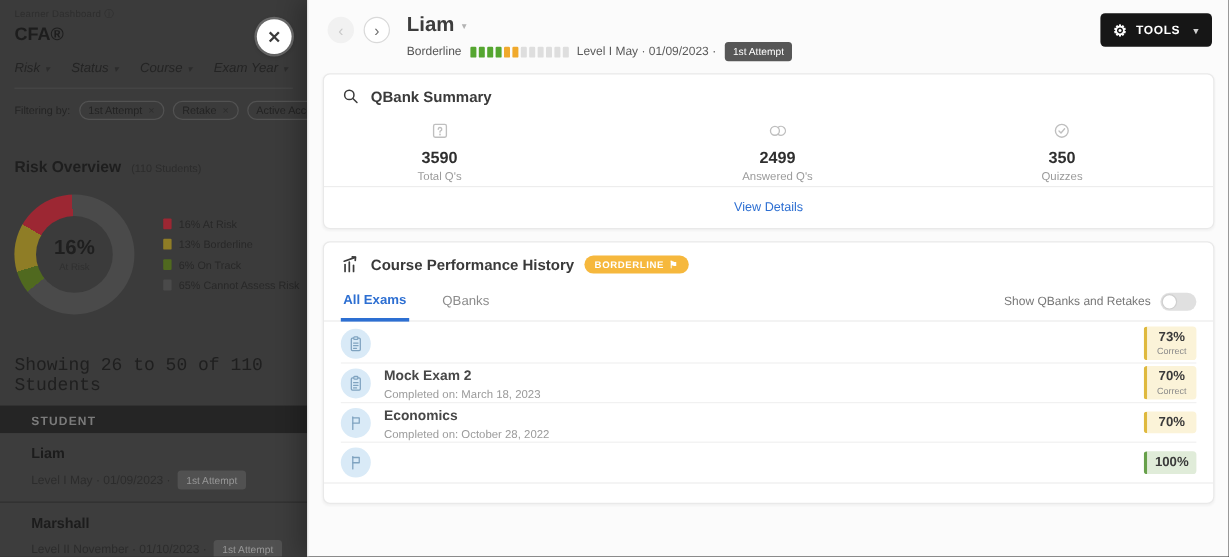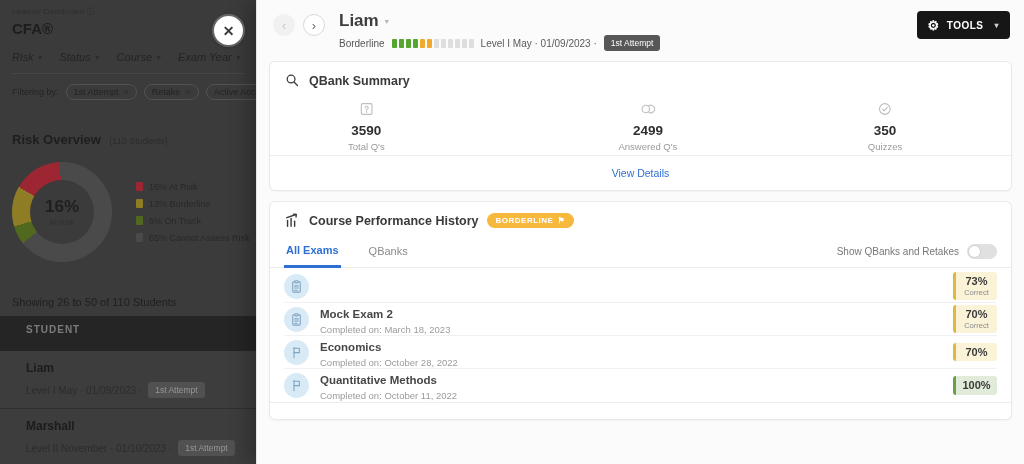--- a/index.html
+++ b/index.html
@@ -21,22 +21,22 @@
   .ro-title{font-size:13px;font-weight:bold;color:#1e1e1e;}
   .ro-sub{font-size:9px;color:#2c2c2c;margin-left:4px;}
   .ro-body{display:flex;align-items:center;gap:24px;margin-top:14px;}
   .donut{width:100px;height:100px;border-radius:50%;display:flex;align-items:center;justify-content:center;flex:0 0 auto;}
   .hole{width:64px;height:64px;border-radius:50%;background:#3b3b3b;display:flex;flex-direction:column;align-items:center;justify-content:center;}
   .dv{font-size:17px;font-weight:bold;color:#1f1f1f;}
   .dl{font-size:8px;color:#303030;margin-top:1px;}
   .legend{display:flex;flex-direction:column;gap:7px;}
   .lg-row{display:flex;align-items:center;gap:6px;font-size:9px;color:#282828;white-space:nowrap;}
   .sw{width:7px;height:9px;border-radius:1px;flex:0 0 auto;}
-  .paging{margin-top:34px;font-size:11px;color:#1f1f1f;}
-  .tbl-head{margin:8px 0 0 -12px;padding:8px 0 16px 26px;background:#252525;color:#7b7b7b;font-size:10px;font-weight:bold;letter-spacing:1px;width:301px;}
+  .paging{margin-top:34px;font-size:15px;color:#1f1f1f;font-family:Liberation Mono, monospace;}
+  .tbl-head{margin:8px 0 0 -12px;padding:8px 0 4px 26px;background:#252525;color:#7b7b7b;font-size:10px;font-weight:bold;letter-spacing:1px;width:301px;}
   .tbl-row{margin-left:-12px;padding:10px 0 10px 26px;background:#3d3d3d;border-bottom:1px solid #2f2f2f;width:270px;cursor:pointer;}
   .tr-name{font-size:12px;font-weight:bold;color:#1c1c1c;}
   .tr-meta{font-size:10px;color:#2c2c2c;margin-top:7px;display:flex;align-items:center;gap:6px;white-space:nowrap;}
   .tr-badge{background:#515151;color:#979797;font-size:8.5px;border-radius:3px;padding:3px 7px;}
 
   
   .close-btn{position:absolute;left:214px;top:16px;width:29px;height:29px;border-radius:50%;background:#ffffff;border:none;color:#3a3a3a;font-size:14px;font-weight:bold;cursor:pointer;z-index:30;display:flex;align-items:center;justify-content:center;box-shadow:0 0 0 2px rgba(255,255,255,.25),0 1px 4px rgba(0,0,0,.4);padding:0;}
 
   
   .panel{position:absolute;left:256px;top:0;width:768px;height:464px;background:#fbfbfb;border-left:1px solid #e5e5e5;box-shadow:-8px 0 18px rgba(0,0,0,.25);}
@@ -365,24 +365,20 @@
           </span>
         </div>
 
         <div class="exam-row">
           <span class="exam-ic">
             <svg viewBox="0 0 24 24" fill="none" stroke="currentColor" stroke-width="1.7" stroke-linecap="round" stroke-linejoin="round">
               <line x1="8" y1="4" x2="8" y2="20.5"></line>
                 <path d="M8 5.2h8.6v7H8"></path>
             </svg>
           </span>
-          <span class="exam-txt">
-            <span class="exam-name">Quantitative Methods</span>
-            <div class="exam-date">Completed on: October 11, 2022</div>
-          </span>
           <span class="score-badge success">
             <div class="sb-val">100%</div>
 
           </span>
         </div>
       </div>
 
       <div class="card-footer">
         
       </div>

